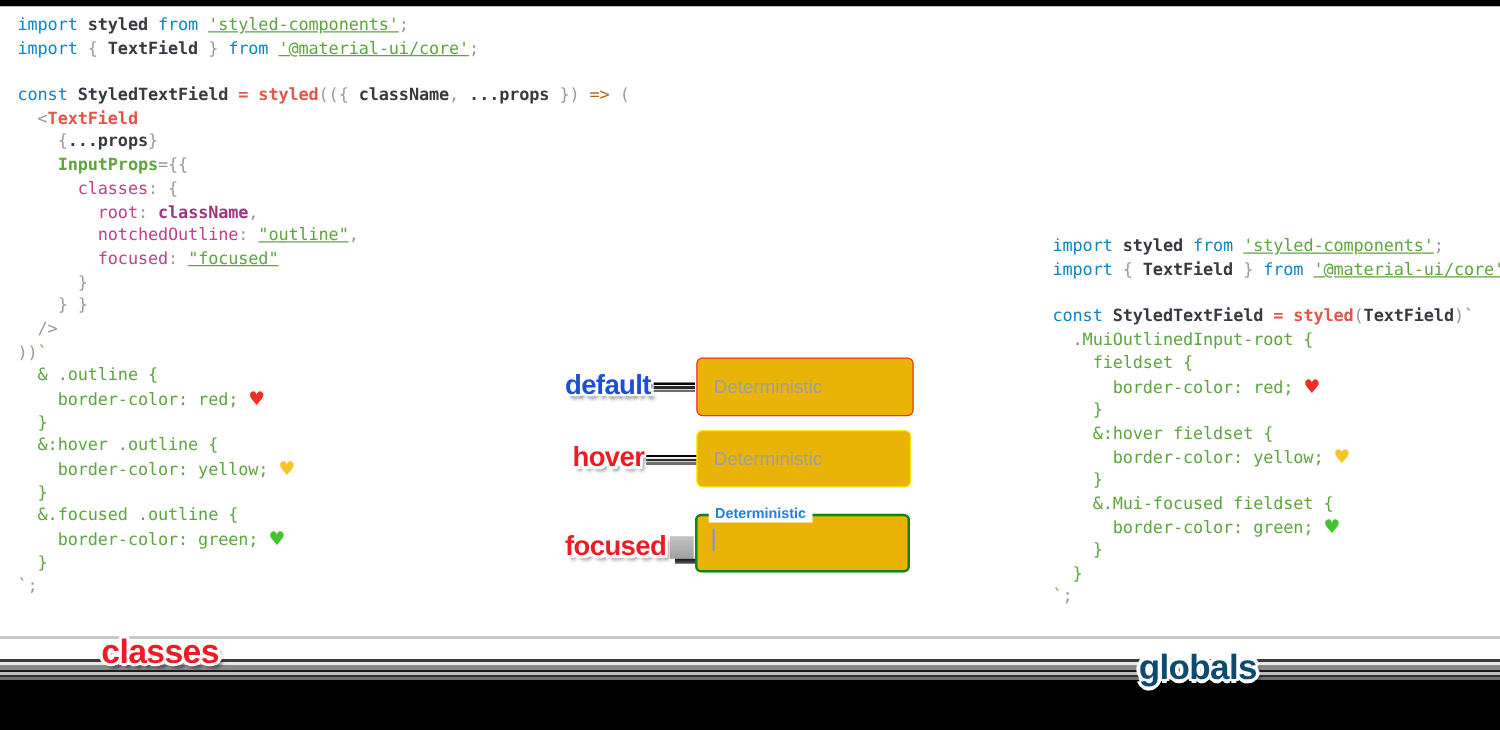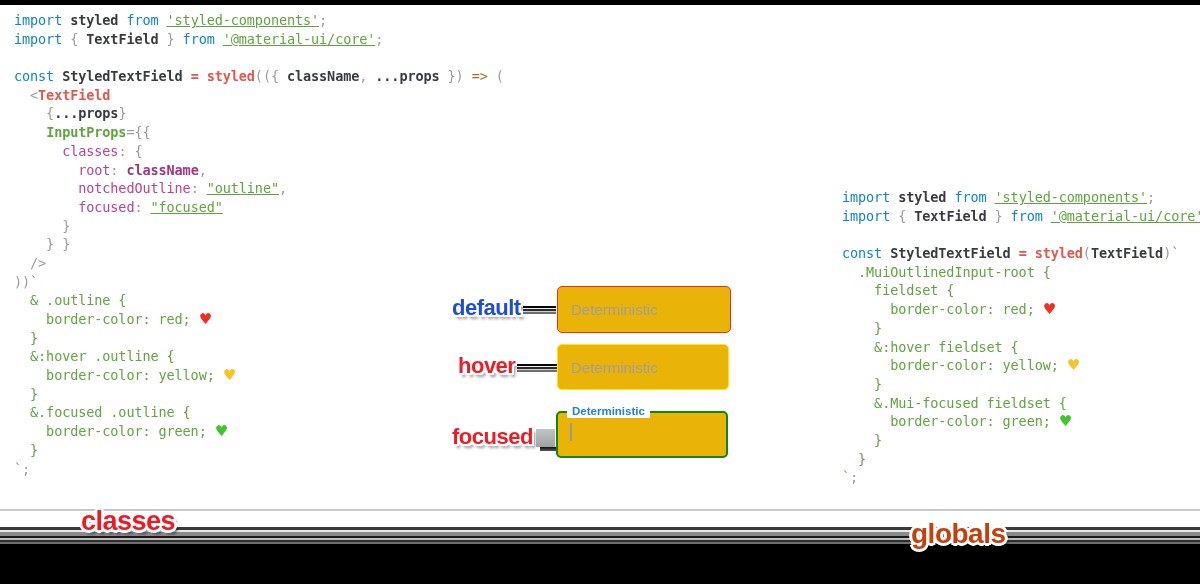--- a/index.html
+++ b/index.html
@@ -141,15 +141,15 @@
   </div>
 
   <div class="field field-focused" style="border-color: rgb(13, 135, 13);">
     <span class="notch-label" style="color: rgb(35, 128, 224);">Deterministic</span>
     <input type="text" placeholder="" style="">
     <span class="caret"></span>
   </div>
 
   <div class="bottom-band"></div>
   <div class="footer-label footer-classes" style="color: rgb(237, 28, 36);">classes</div>
-  <div class="footer-label footer-globals" style="color: #c2410c;">globals</div>
+  <div class="footer-label footer-globals" style="color: #0c4a6e;">globals</div>
 
 </div>
 
 </body></html>

